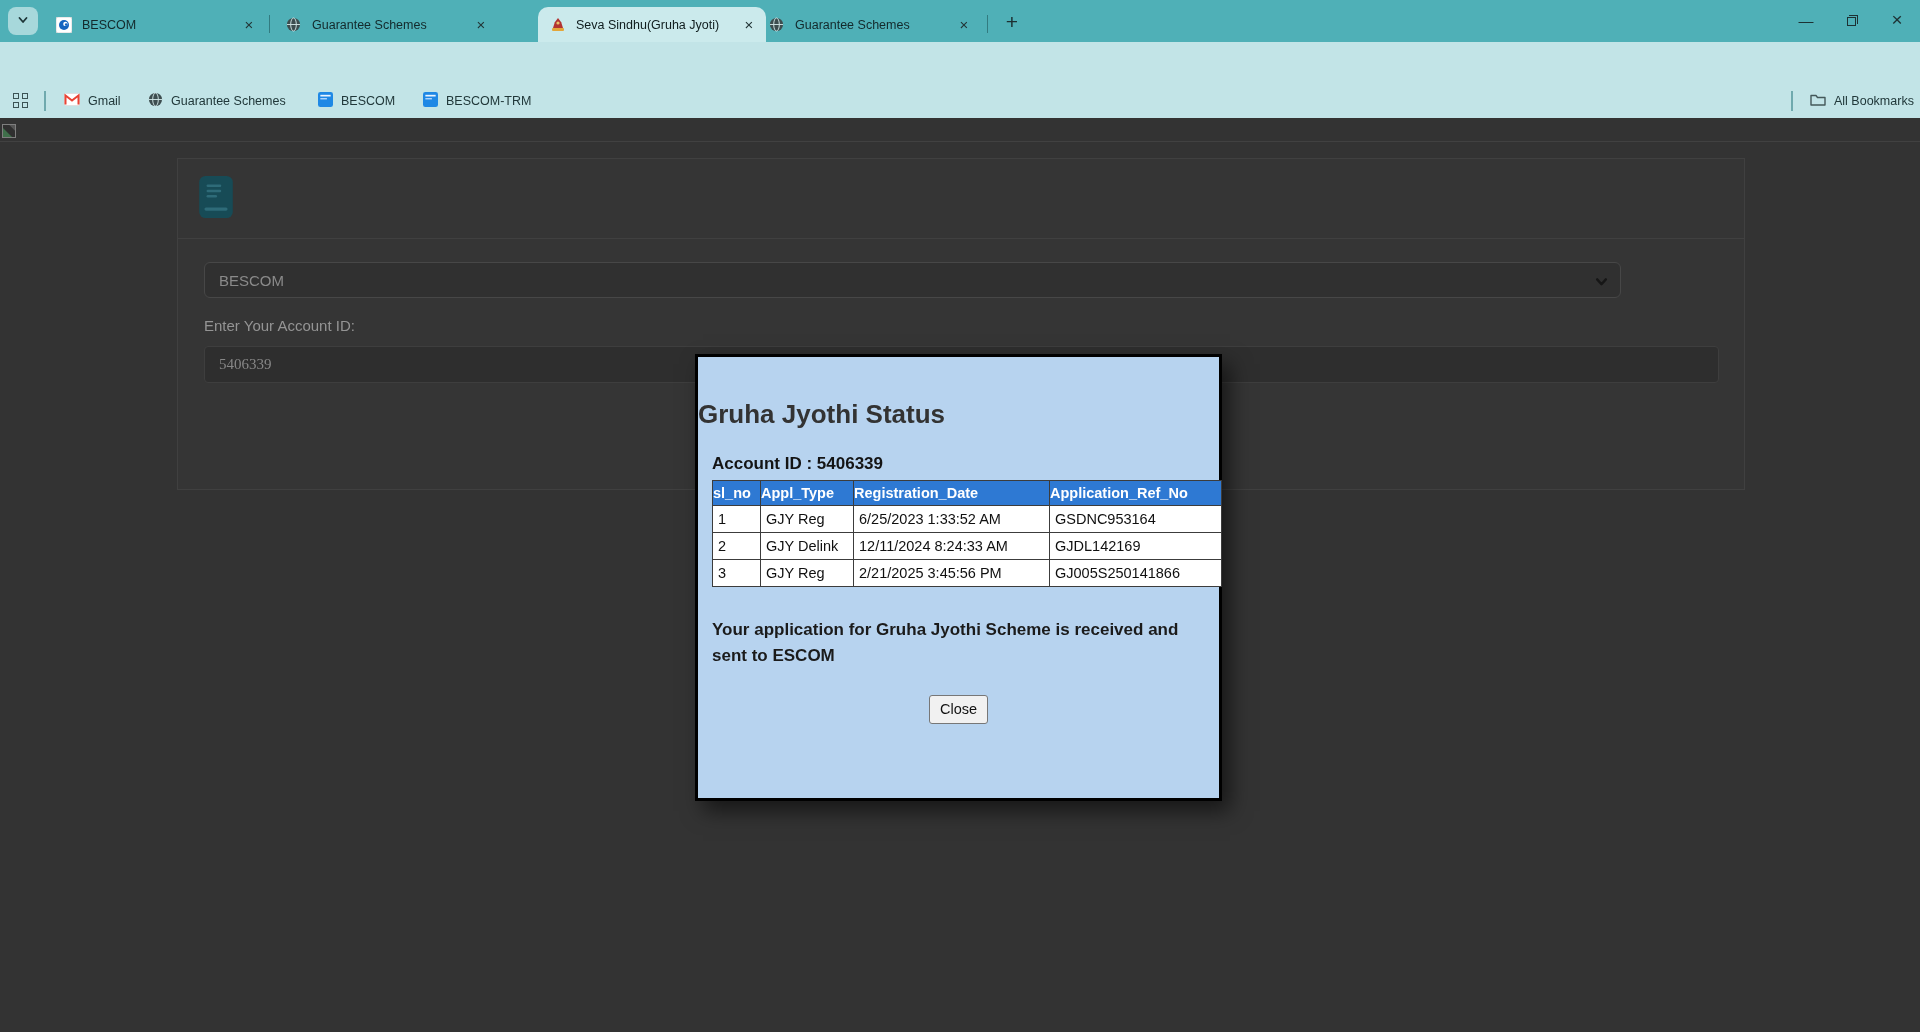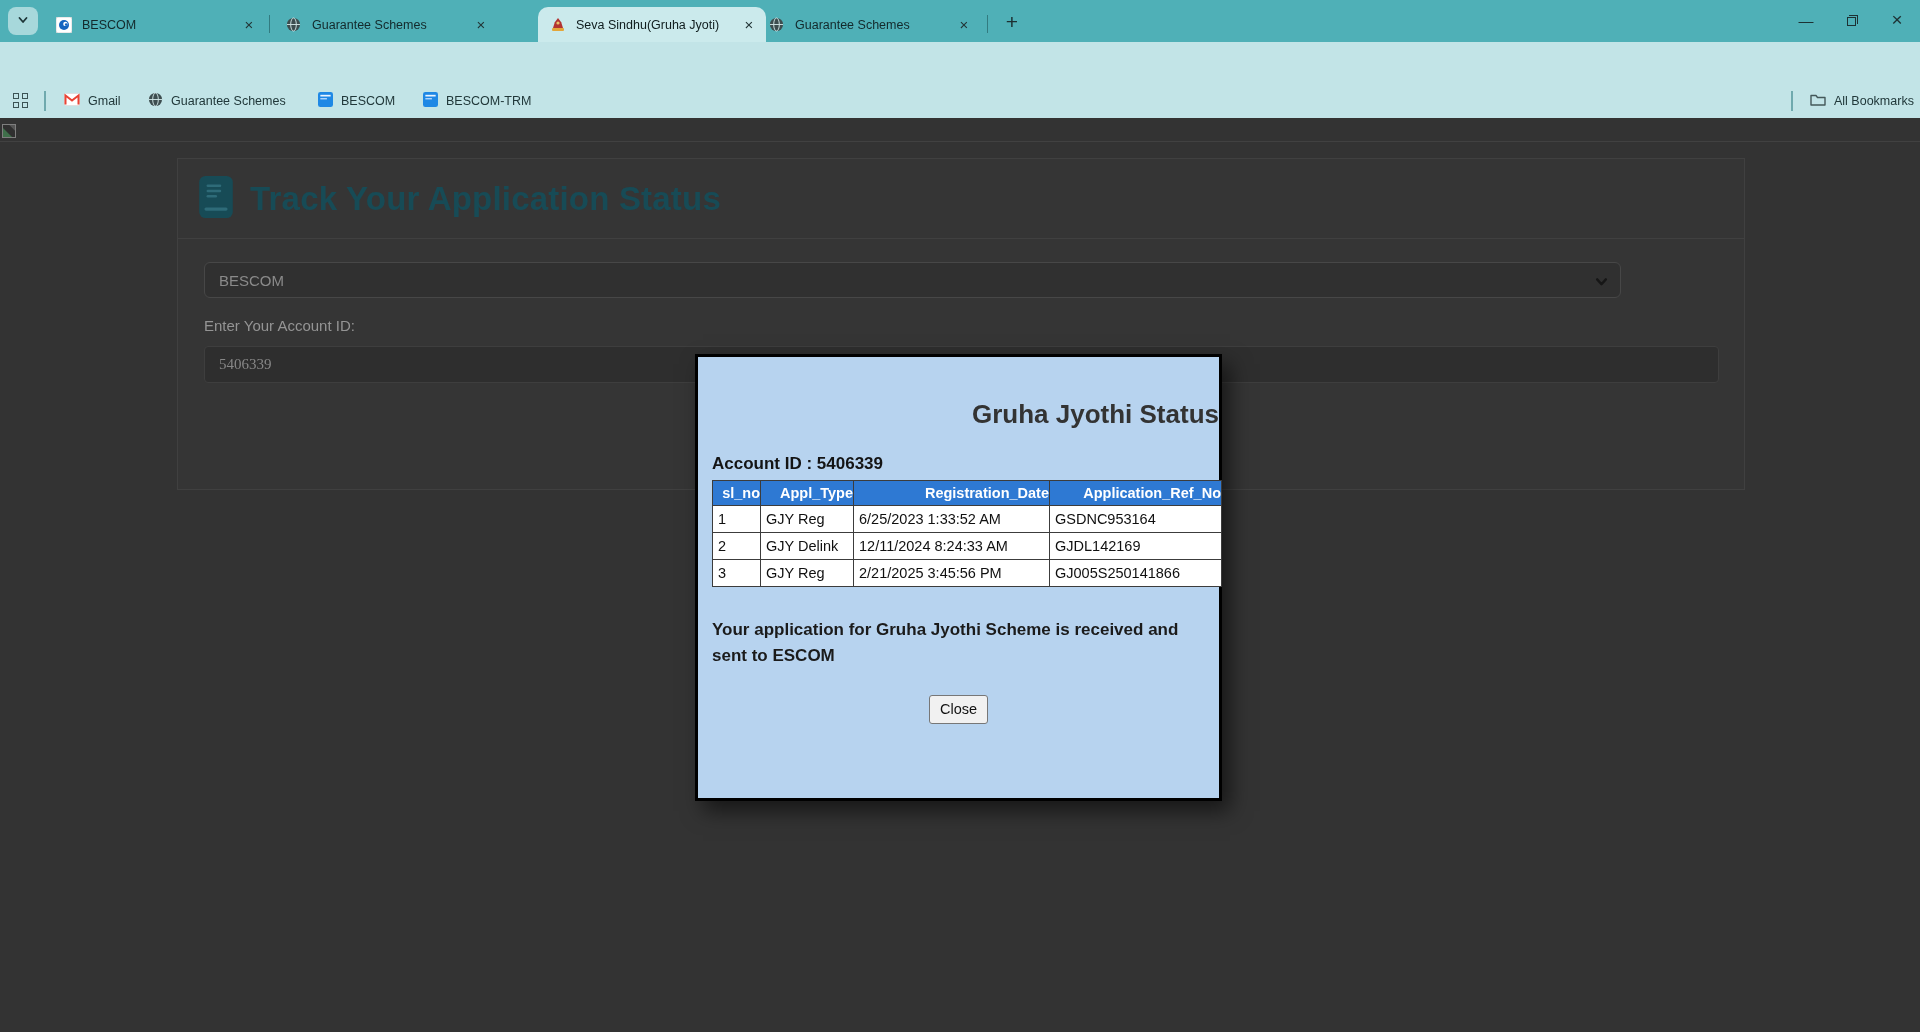--- a/index.html
+++ b/index.html
@@ -72,26 +72,26 @@
   .field-label { position:absolute; left:26px; top:158px; font-size:15px; color:#949494; }
   .account-input { position:absolute; left:26px; top:187px; width:1515px; height:37px; background:#2e2e2e;
     border:1px solid #3e3e3e; border-radius:4px; color:#878787; font-size:15px; padding:0 14px;
     font-family:Liberation Serif, serif; outline:none; }
   .check-btn { position:absolute; left:26px; top:256px; width:251px; height:38px; background:#1b3020;
     border:none; border-radius:6px; color:#5e6f63; font-size:16px; cursor:pointer;
     font-family:"Liberation Sans", sans-serif; }
   
   .modal { position:absolute; left:695px; top:236px; width:527px; height:447px; background:#b7d3ef;
     border:3px solid #000; box-shadow:8px 10px 20px rgba(0,0,0,.55); z-index:10; }
-  .modal-title { margin-top:42px; text-align:right; font-size:26px; font-weight:bold; color:#333; }
+  .modal-title { margin-top:42px; text-align:left; font-size:26px; font-weight:bold; color:#333; }
   .account-line { margin:24px 0 6px 14px; font-size:17px; font-weight:bold; color:#141414; }
   .status-table { margin-left:14px; width:509px; border-collapse:collapse; background:#fff;
     table-layout:fixed; }
   .status-table th { background:#2e79d3; color:#fff; font-size:14.5px; height:25px; font-weight:bold;
-    text-align:right; }
+    text-align:left; }
   .status-table td { font-size:14.5px; height:27px; padding:0 5px; color:#101010; text-align:left;
     overflow:hidden; white-space:nowrap; }
   .status-table th, .status-table td { border:1px solid #3c3c3c; }
   .modal-msg { margin:30px 14px 0; width:482px; font-size:17px; font-weight:bold; color:#1b1b1b;
     line-height:1.55; }
   .close-btn { display:block; margin:25px auto 0; min-width:56px; height:29px; background:#f1f1f1;
     border:1px solid #777; border-radius:3px; font-size:14.5px; color:#111; padding:0 10px;
     cursor:pointer; font-family:"Liberation Sans", sans-serif; }
 </style>
 </head>
@@ -273,21 +273,20 @@
       <div class="card-head">
         <span>
           <svg width="36" height="42" viewBox="0 0 34 40">
               <rect x="1" y="0" width="32" height="40" rx="6" fill="#174b56"></rect>
               <rect x="8" y="8" width="14" height="2.4" rx="1.2" fill="#2e6b78"></rect>
               <rect x="8" y="13" width="14" height="2.4" rx="1.2" fill="#2e6b78"></rect>
               <rect x="8" y="18" width="10" height="2.4" rx="1.2" fill="#2e6b78"></rect>
               <rect x="6" y="30" width="22" height="3" rx="1.5" fill="#2e6b78"></rect>
             </svg>
         </span>
-        <h1 class="page-title">Track Your Application Status</h1>
       </div>
 
       <div class="escom-select">
         <span>BESCOM</span>
         <span class="chev">
           <svg width="13" height="13" viewBox="0 0 12 12">
               <path d="M2 4l4 4.5L10 4" fill="none" stroke="#161616" stroke-width="2.2" stroke-linecap="round" stroke-linejoin="round"></path>
             </svg>
         </span>
       </div>

